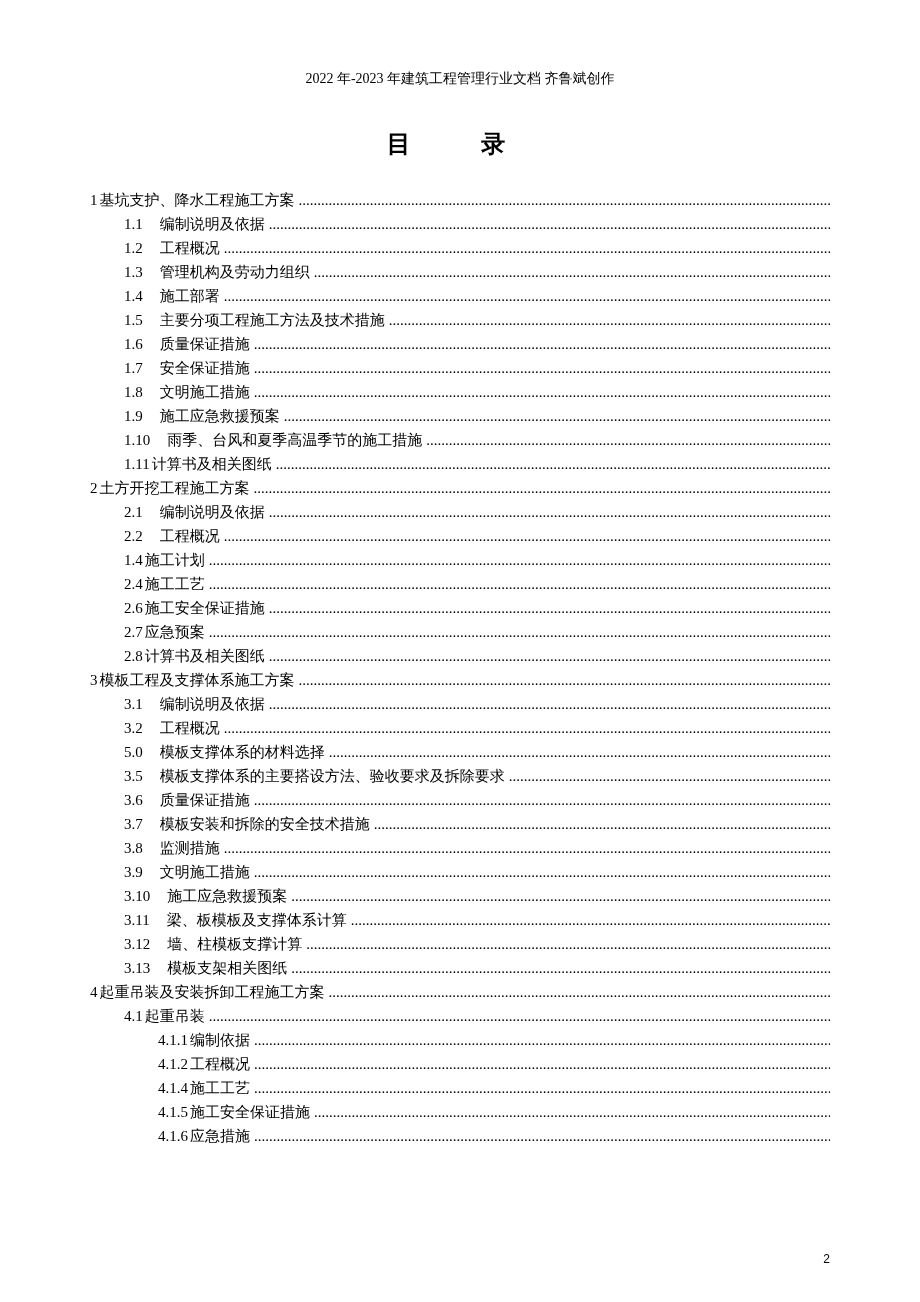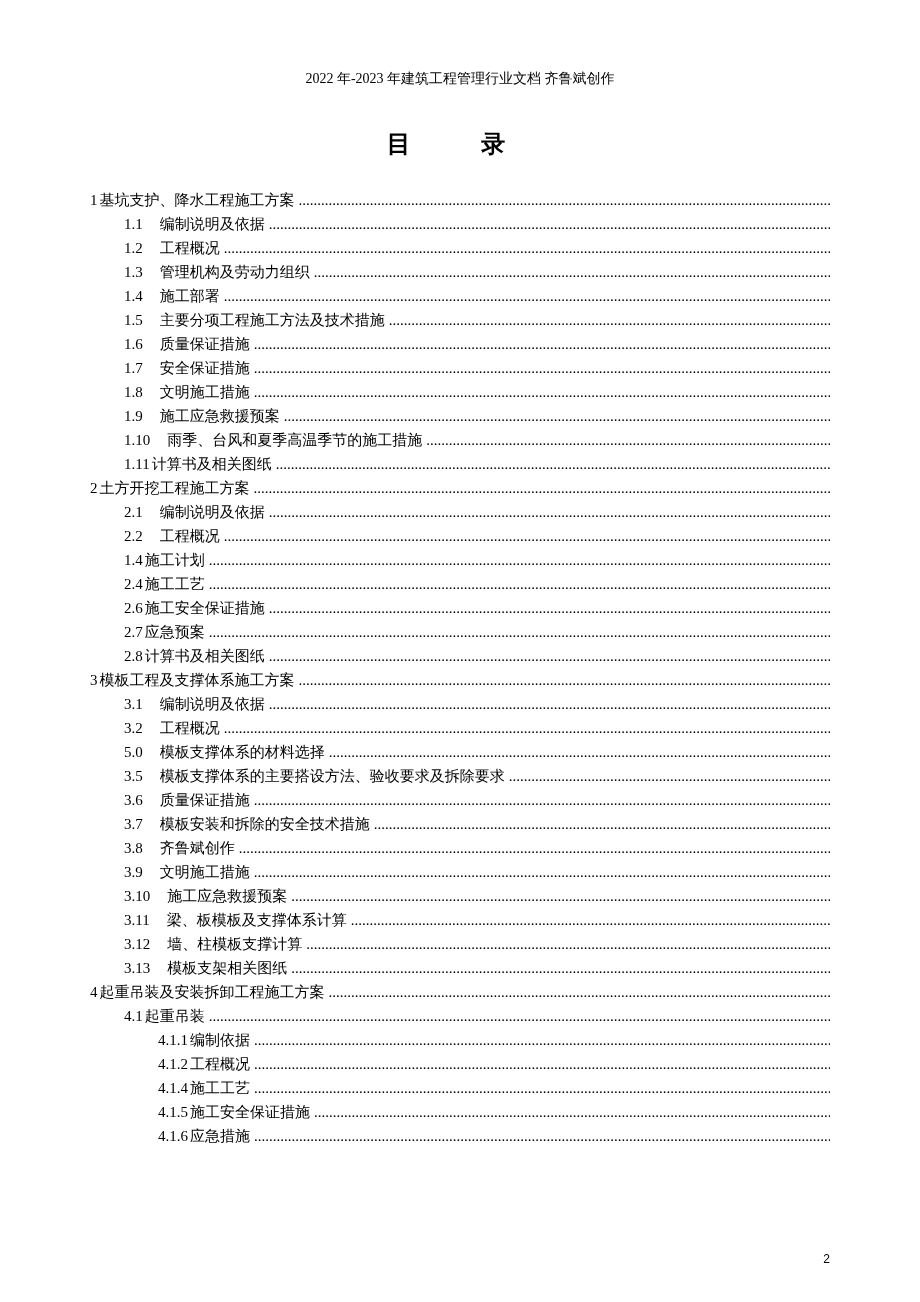--- a/index.html
+++ b/index.html
@@ -206,21 +206,21 @@
         <span class="label">　质量保证措施 </span>
         <span class="dots"></span>
       </div>
       <div class="toc-line indent-1">
         <span class="num">3.7</span>
         <span class="label">　模板安装和拆除的安全技术措施</span>
         <span class="dots"></span>
       </div>
       <div class="toc-line indent-1">
         <span class="num">3.8</span>
-        <span class="label">　齐鲁斌创作 </span>
+        <span class="label">　监测措施 </span>
         <span class="dots"></span>
       </div>
       <div class="toc-line indent-1">
         <span class="num">3.9</span>
         <span class="label">　文明施工措施 </span>
         <span class="dots"></span>
       </div>
       <div class="toc-line indent-1">
         <span class="num">3.10</span>
         <span class="label">　施工应急救援预案 </span>

